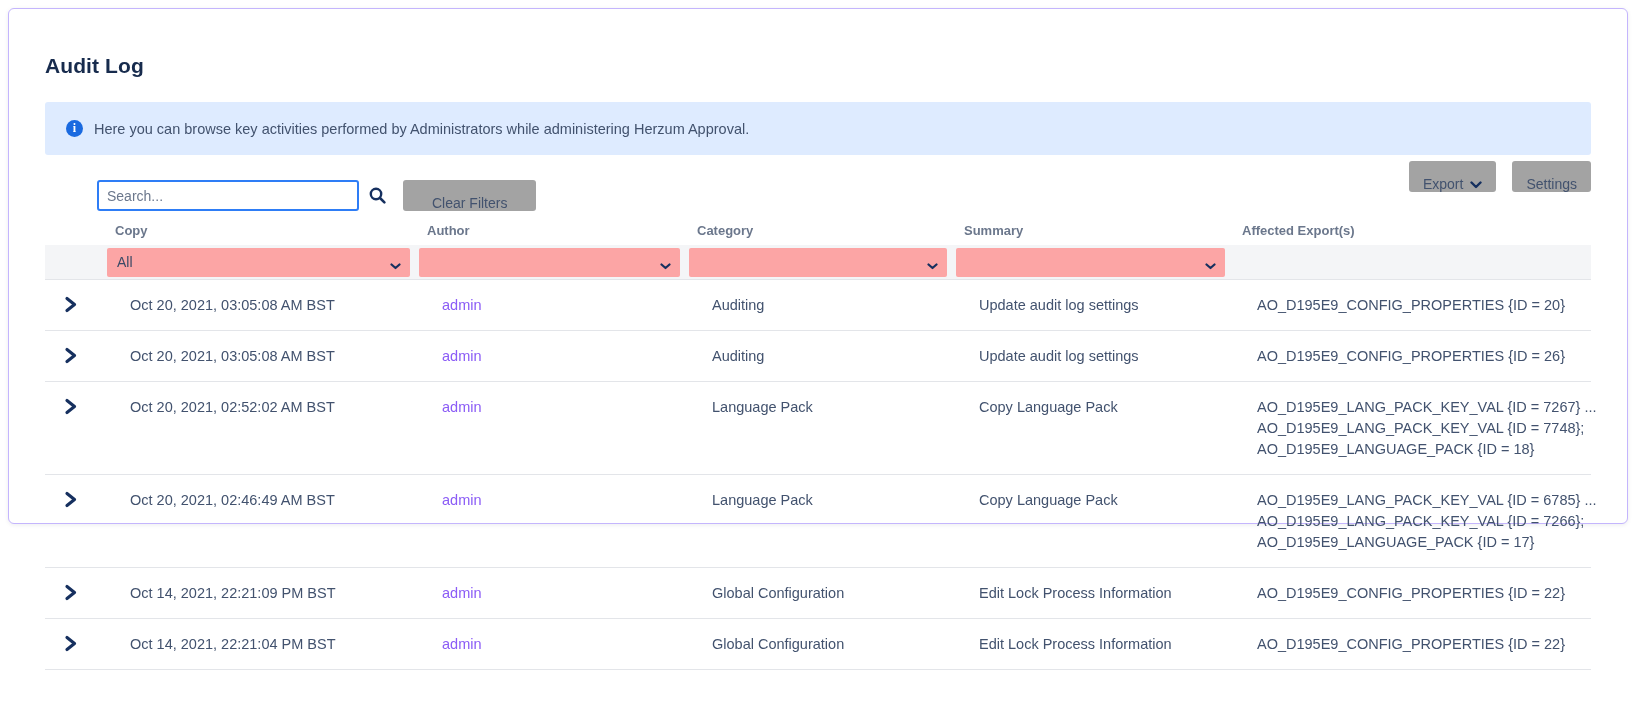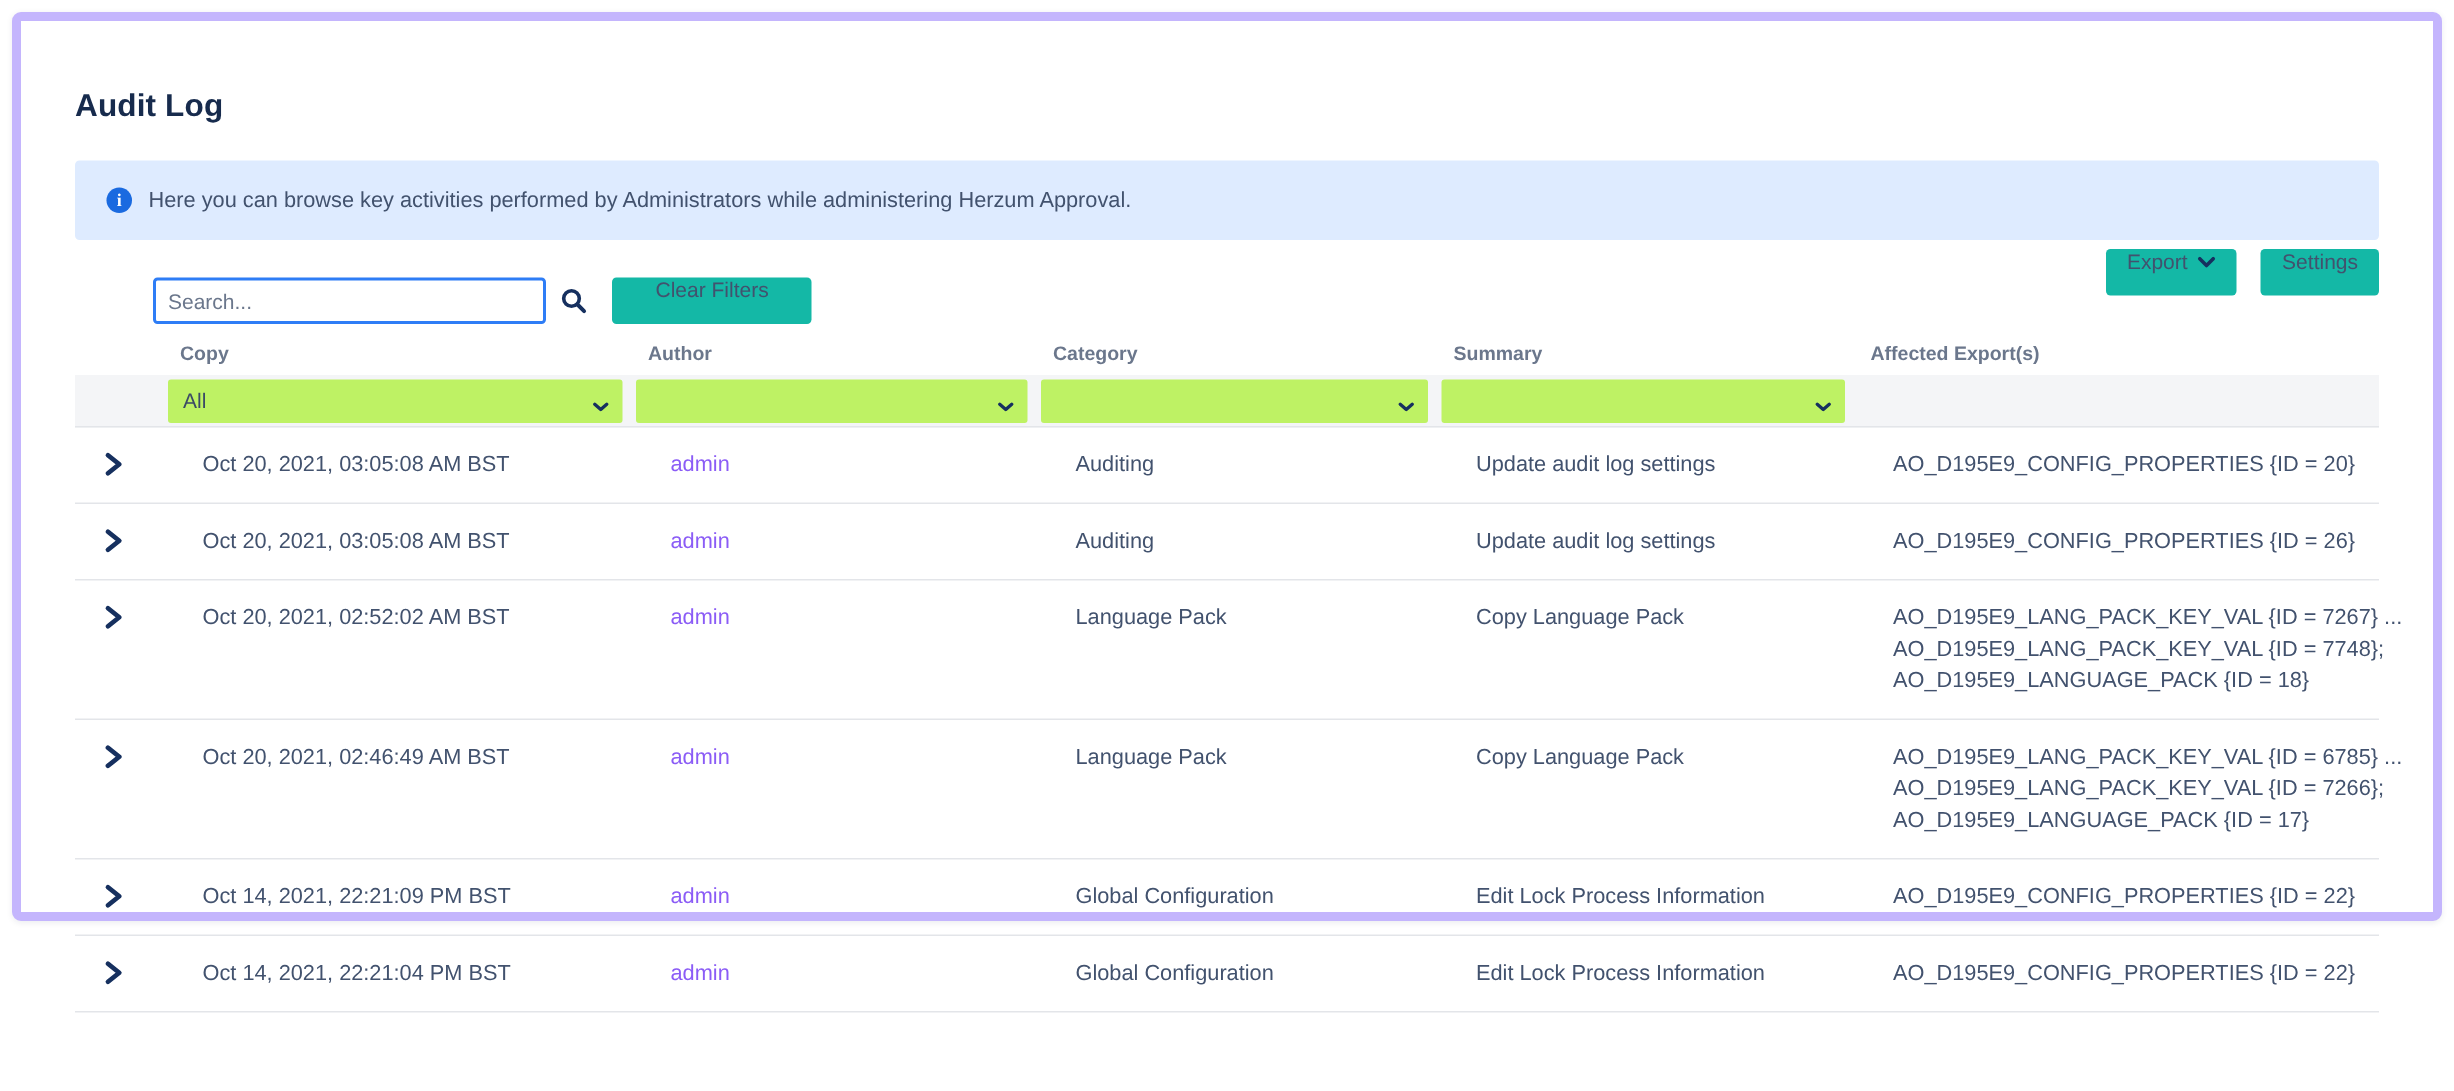--- a/index.html
+++ b/index.html
@@ -5,23 +5,23 @@
   * { box-sizing: border-box; margin: 0; padding: 0; }
   html, body {
     width: 1636px; height: 727px;
     background: #ffffff;
     font-family: "Liberation Sans", sans-serif;
     color: #42526e;
     overflow: hidden;
   }
   .card {
     position: absolute; left: 8px; top: 8px;
-    width: 1620px; height: 606px;
+    width: 1620px; height: 516px;
     background: #ffffff;
-    border: 6px solid #c4b5fd;
+    border: 1px solid #c4b5fd;
     border-radius: 6px;
     box-shadow: 0 1px 4px rgba(9,30,66,0.08);
     padding: 0 36px;
   }
   .page-title {
     margin-top: 45px;
     font-size: 21px;
     font-weight: 700;
     color: #172b4d;
     letter-spacing: 0.1px;
@@ -60,29 +60,29 @@
     padding: 0 8px;
     font-size: 14px;
     color: #172b4d;
     font-family: "Liberation Sans", sans-serif;
     outline: none;
   }
   .search-input::placeholder { color: #6b778c; }
   .search-icon { margin-left: 9px; display: flex; align-items: center; }
   .btn {
     height: 31px;
-    background: #14b8a6;
+    background: #a3a3a3;
     border: none;
     border-radius: 3px;
     color: #42526e;
     font-size: 14px;
     font-family: "Liberation Sans", sans-serif;
     padding: 0 14px;
     cursor: pointer;
-    display: inline-flex; align-items: flex-start; gap: 7px;
+    display: inline-flex; align-items: flex-end; gap: 7px;
   }
   .clear-filters { margin-left: 16px; padding: 0 29px; }
   .toolbar-right {
     position: absolute; right: 0; top: 0;
     display: flex; gap: 16px;
   }
   
   .table { margin-top: 0; }
   .trow {
     display: grid;
@@ -98,21 +98,21 @@
   .filter-row {
     background: #f4f5f7;
     height: 35px;
     align-items: center;
     border-bottom: 1px solid #e3e5e9;
   }
   .select {
     position: relative;
     height: 29px;
     width: calc(100% - 9px);
-    background: #bef264;
+    background: #fca5a5;
     border-radius: 2px;
     display: flex; align-items: center;
     padding: 0 26px 0 10px;
     font-size: 14px;
     color: #3b4a66;
     cursor: pointer;
   }
   .select .chev { position: absolute; right: 9px; top: 9px; }
   .data-row {
     border-bottom: 1px solid #e3e5e9;

